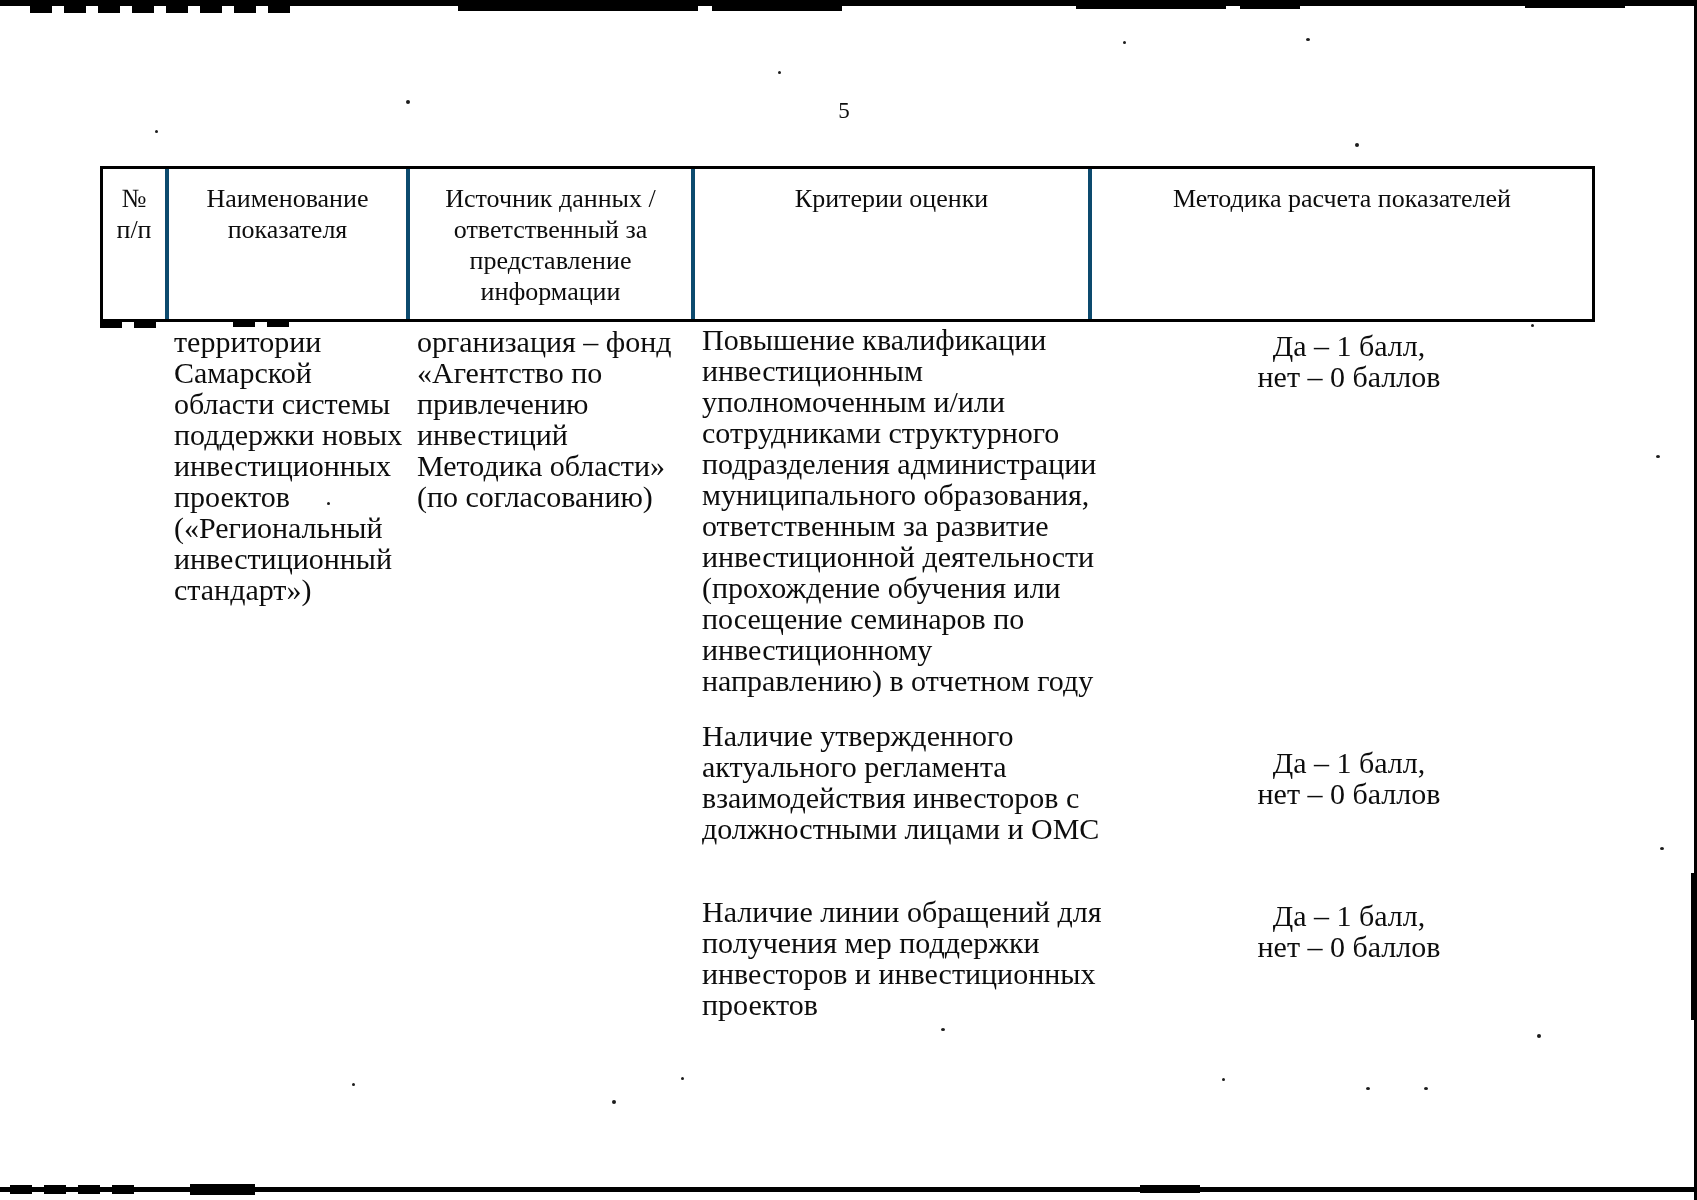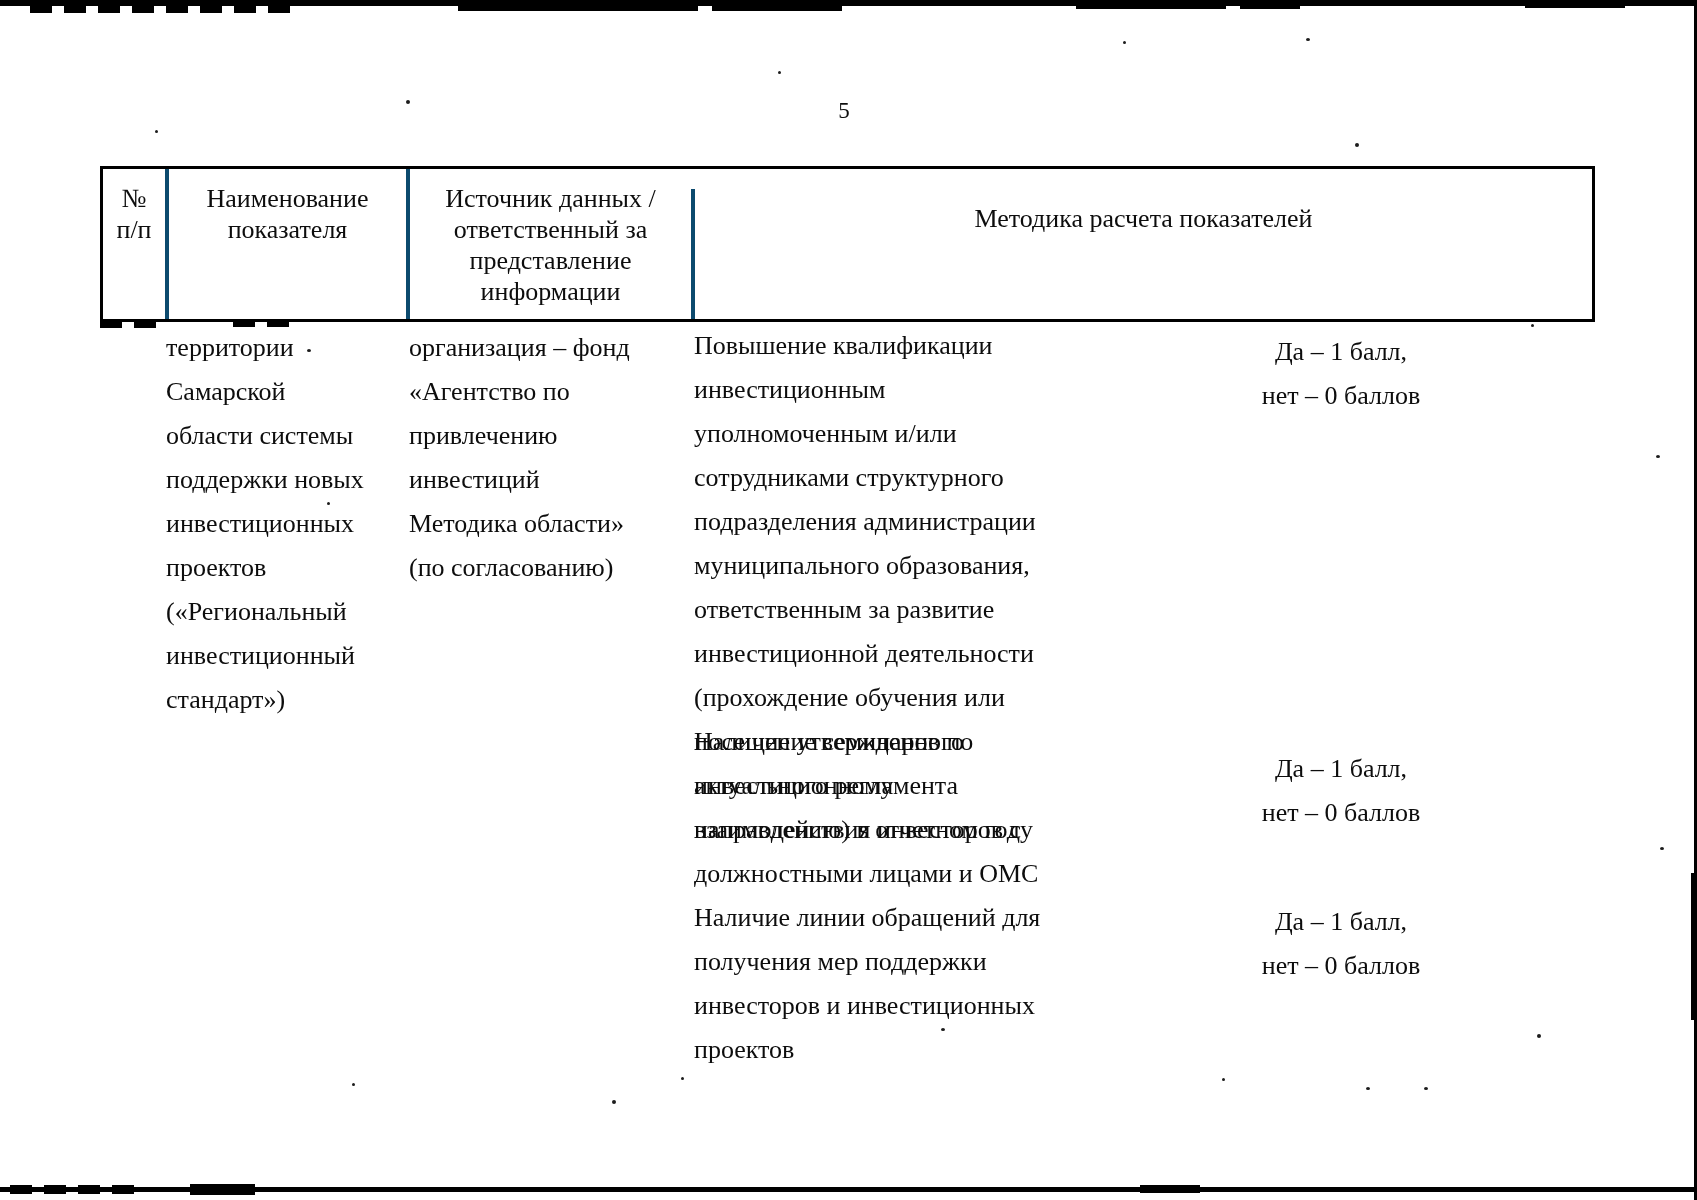--- a/index.html
+++ b/index.html
@@ -32,26 +32,27 @@
     padding-top:14px;
     text-align:center;
     font-size:26px;line-height:31px;
     white-space:pre-line;
   }
   .th + .th{border-left:4px solid #0c4a6e;}
   .th.c1{width:62px;}
   .th.c2{width:241px;}
   .th.c3{width:285px;}
   .th.c4{width:397px;}
-  .th.c5{flex:1;margin-top:20px;}
+  .th.c5{flex:1;}
   
   .cell{
     position:absolute;
-    font-size:26px;line-height:44px;
+    font-size:30px;line-height:31px;
     white-space:pre-line;
+    margin-left:8px;
   }
   .cell.name   {left:166px;top:326px;width:240px;}
   .cell.source {left:409px;top:326px;width:280px;}
   .cell.crit   {left:694px;width:400px;}
   .cell.meth   {left:1085px;width:512px;text-align:center;}
   .crit.p1{top:324px;}  .meth.m1{top:330px;}
   .crit.p2{top:720px;}  .meth.m2{top:747px;}
   .crit.p3{top:896px;}  .meth.m3{top:900px;}
 </style>
 </head>
@@ -83,20 +84,21 @@
 
   <div class="thead">
     <div class="th c1">№
 п/п</div>
     <div class="th c2">Наименование
 показателя</div>
     <div class="th c3">Источник данных /
 ответственный за
 представление
 информации</div>
+    <div class="th c4">Критерии оценки</div>
     <div class="th c5">Методика расчета показателей</div>
   </div>
 
   <div class="cell name">территории
 Самарской
 области системы
 поддержки новых
 инвестиционных
 проектов
 («Региональный

